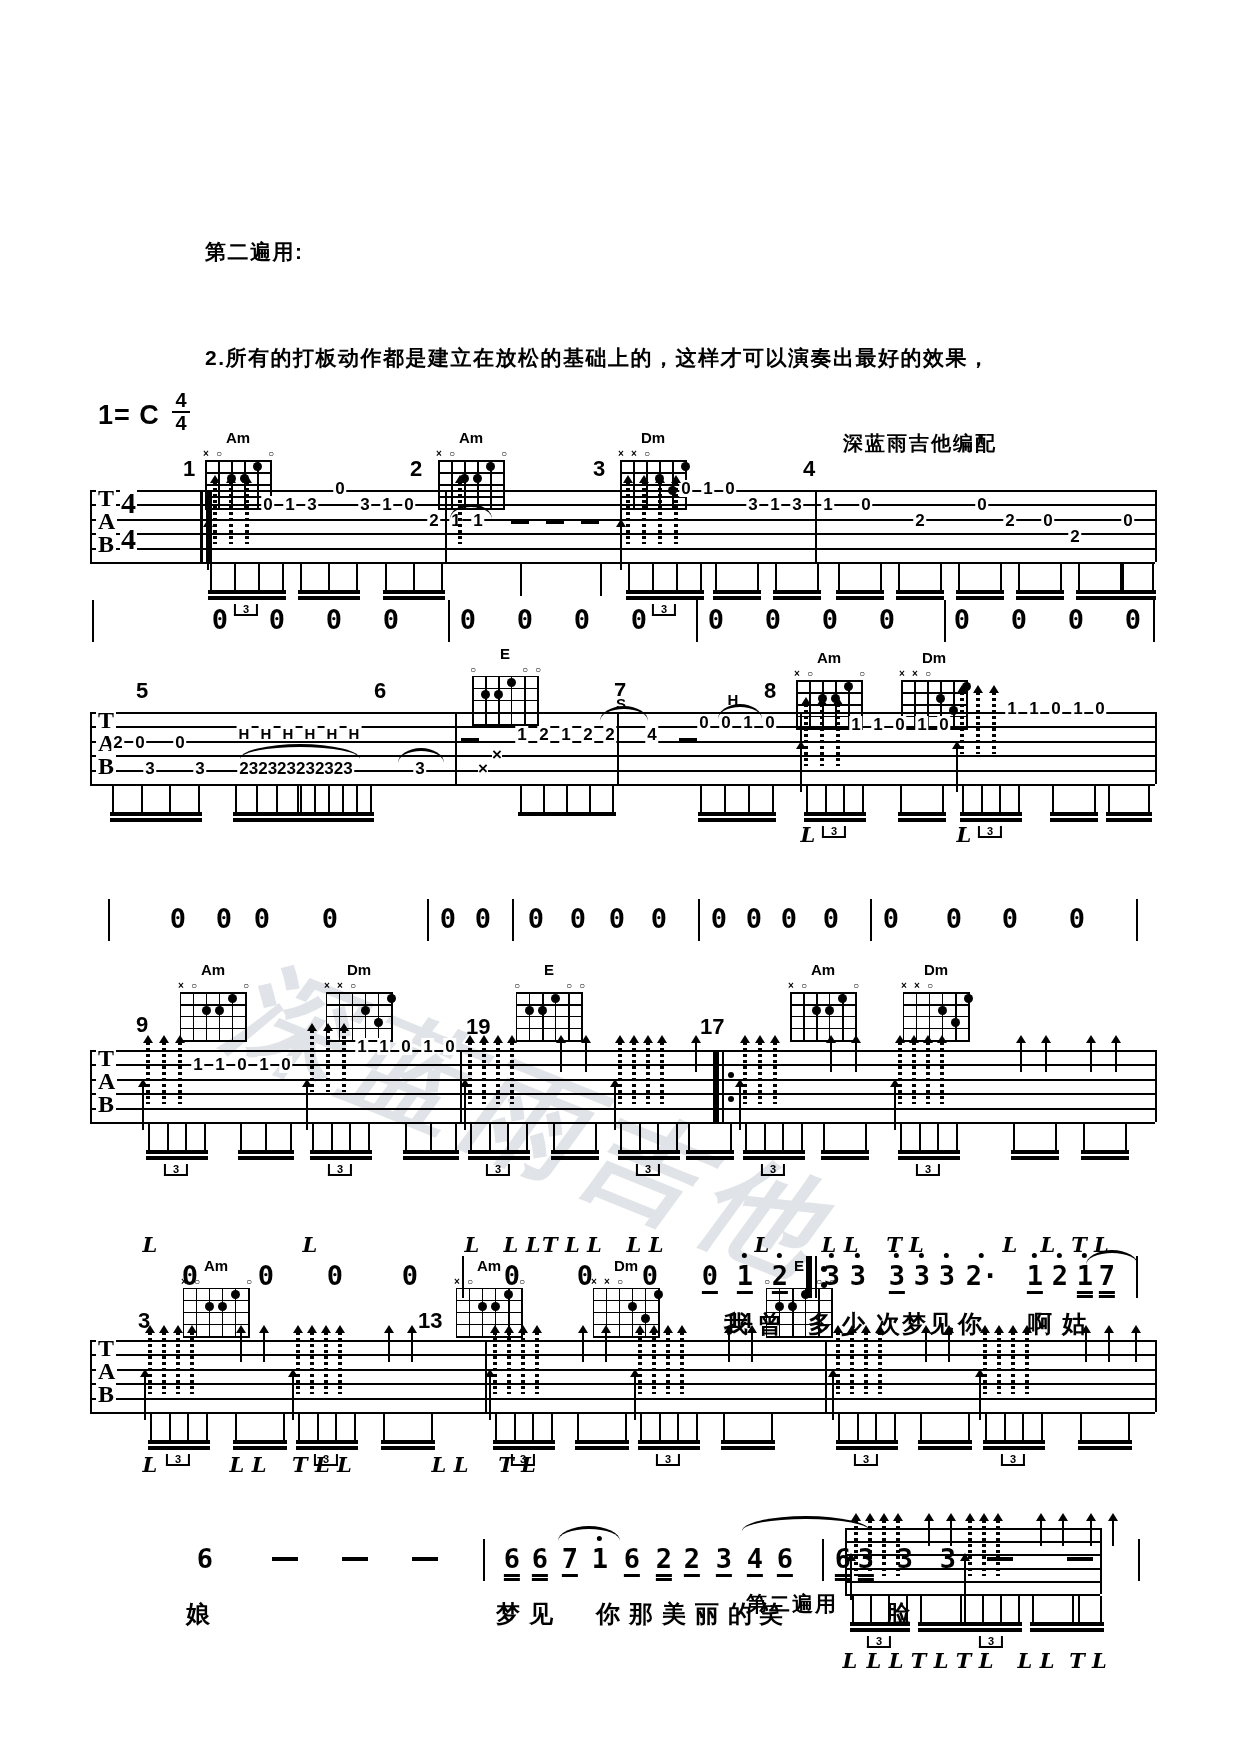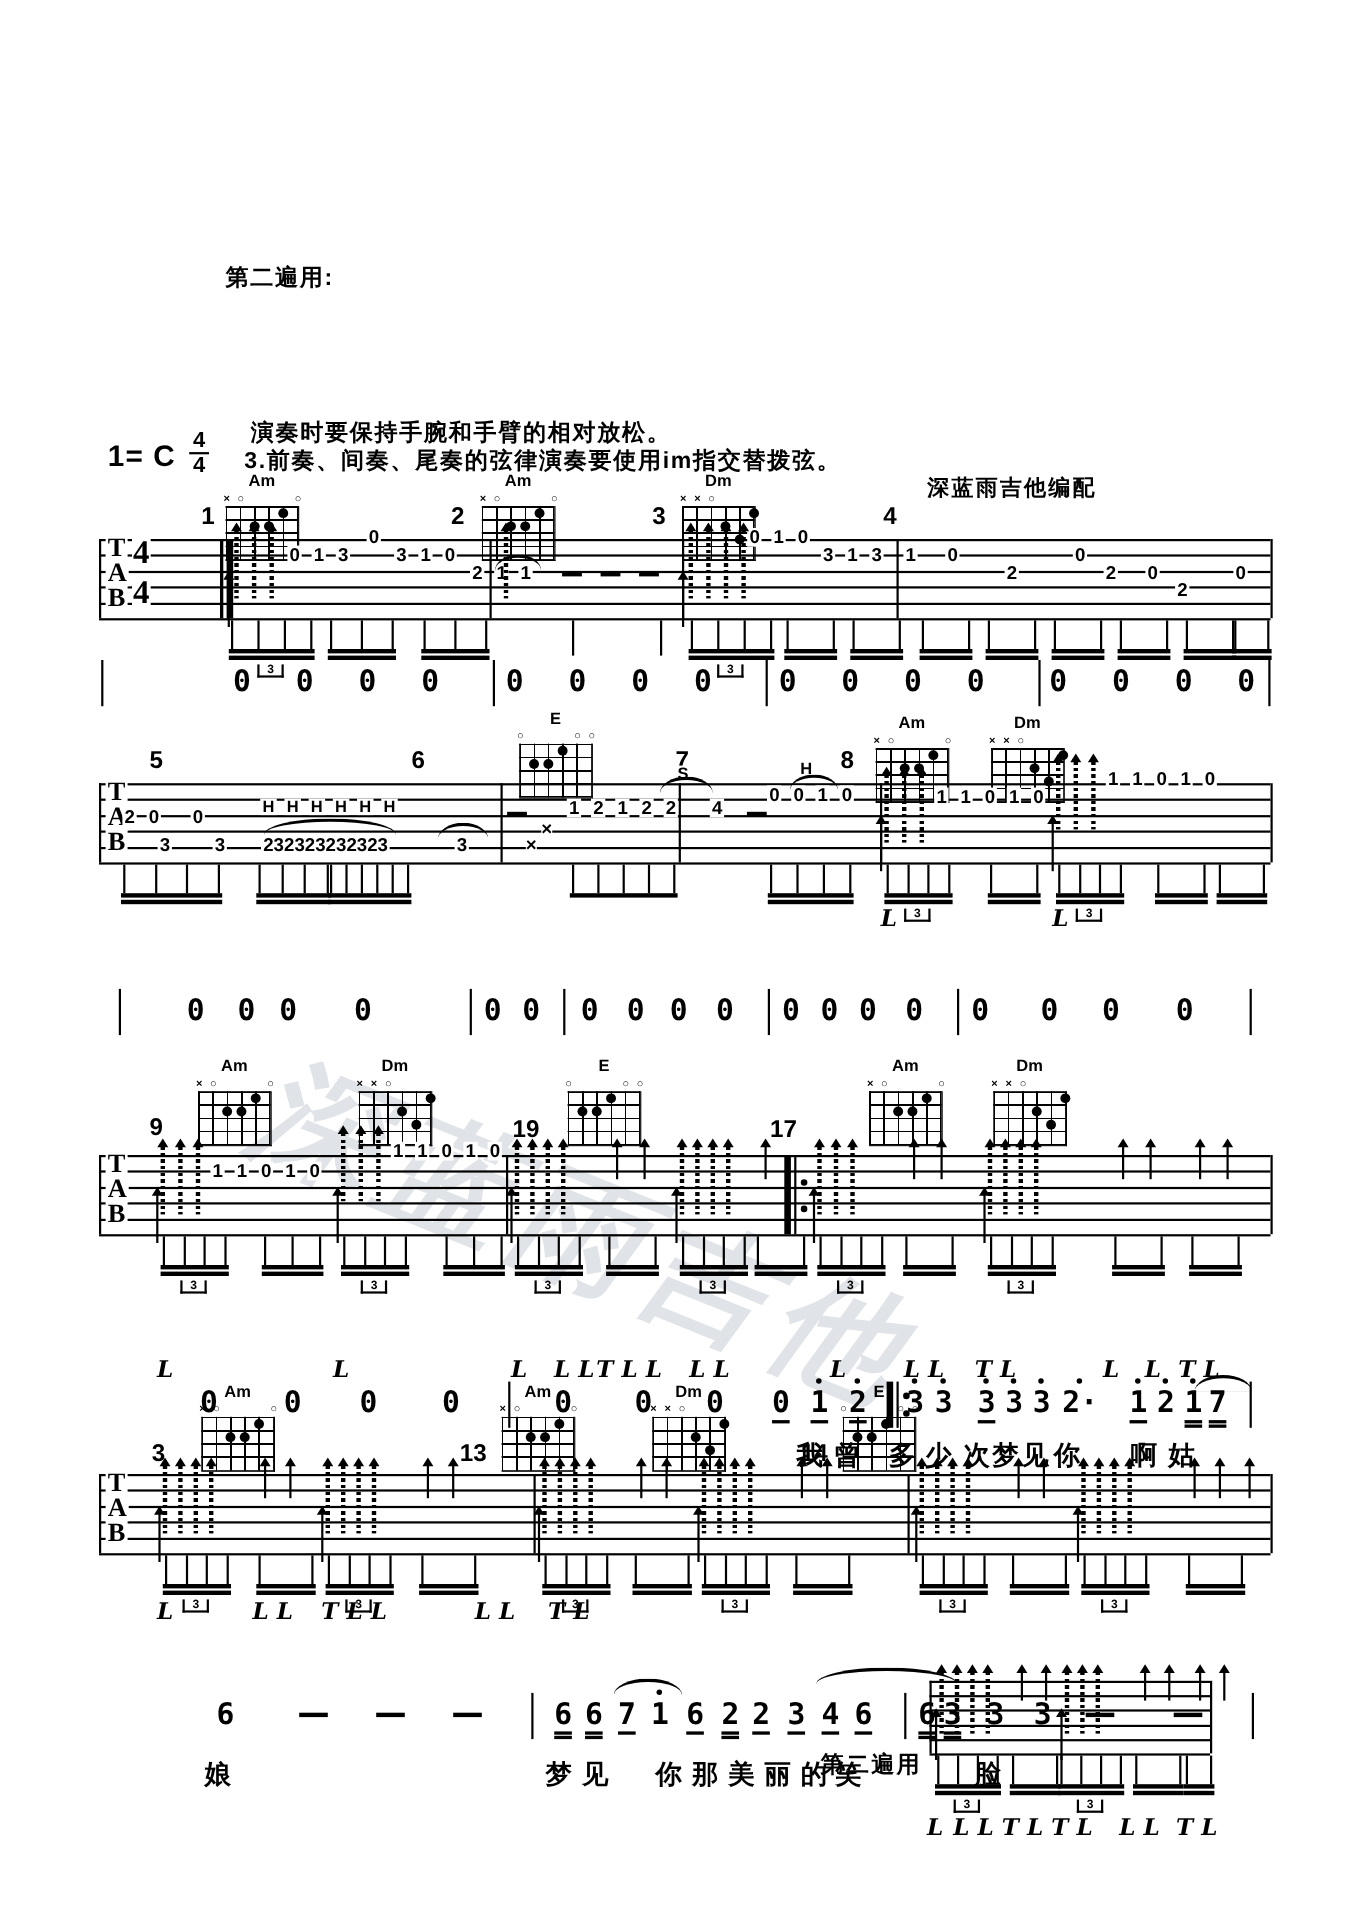--- a/index.html
+++ b/index.html
@@ -58,22 +58,21 @@
                           repeating-linear-gradient(180deg,#000 0 1.5px,transparent 1.5px 12px);}
   .cdot{position:absolute;width:9px;height:9px;border-radius:50%;background:#000;}
 </style>
 </head>
 <body>
 
 <div id="page">
   <div class="wm">深蓝雨吉他</div>
 
   <div class="tip" style="left:205px;top:238px;">第二遍用:</div>
-  <div class="tip" style="left:228px;top:379px;">演奏时要保持手腕和手臂的相对放松。</div>
-  <div class="tip" style="left:222px;top:404px;">3.前奏、间奏、尾奏的弦律演奏要使用im指交替拨弦。</div>
+  <div class="tip" style="left:205px;top:344px;">2.所有的打板动作都是建立在放松的基础上的，这样才可以演奏出最好的效果，</div>
 
   <div class="keylab" style="left:98px;top:400px;">1= C</div>
   <div class="frac" style="left:168px;top:390px;">
     <span class="ft">4</span>
     <span class="fb">4</span>
   </div>
 
   <div class="arr" style="left:843px;top:430px;">深蓝雨吉他编配</div>
   <div class="stlabel" style="left:746px;top:1590px;">第二遍用</div>
 

